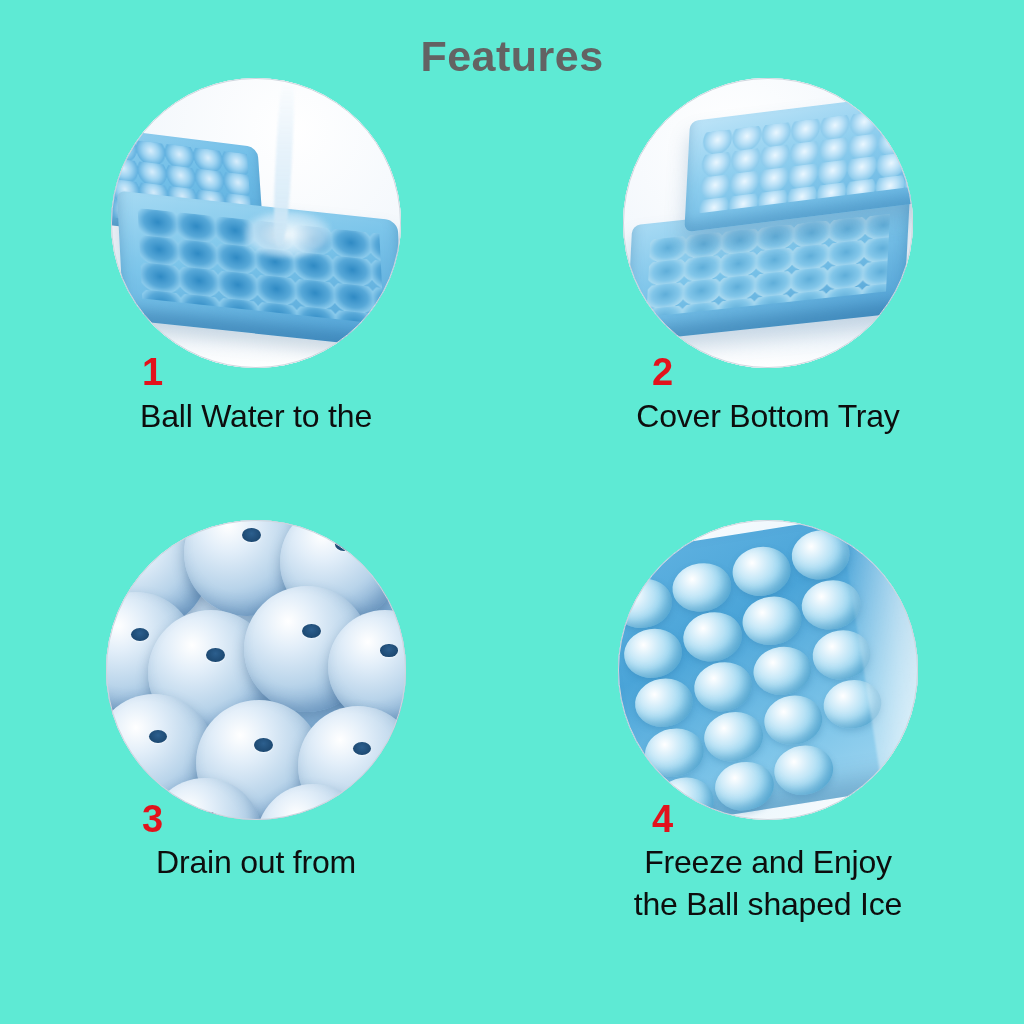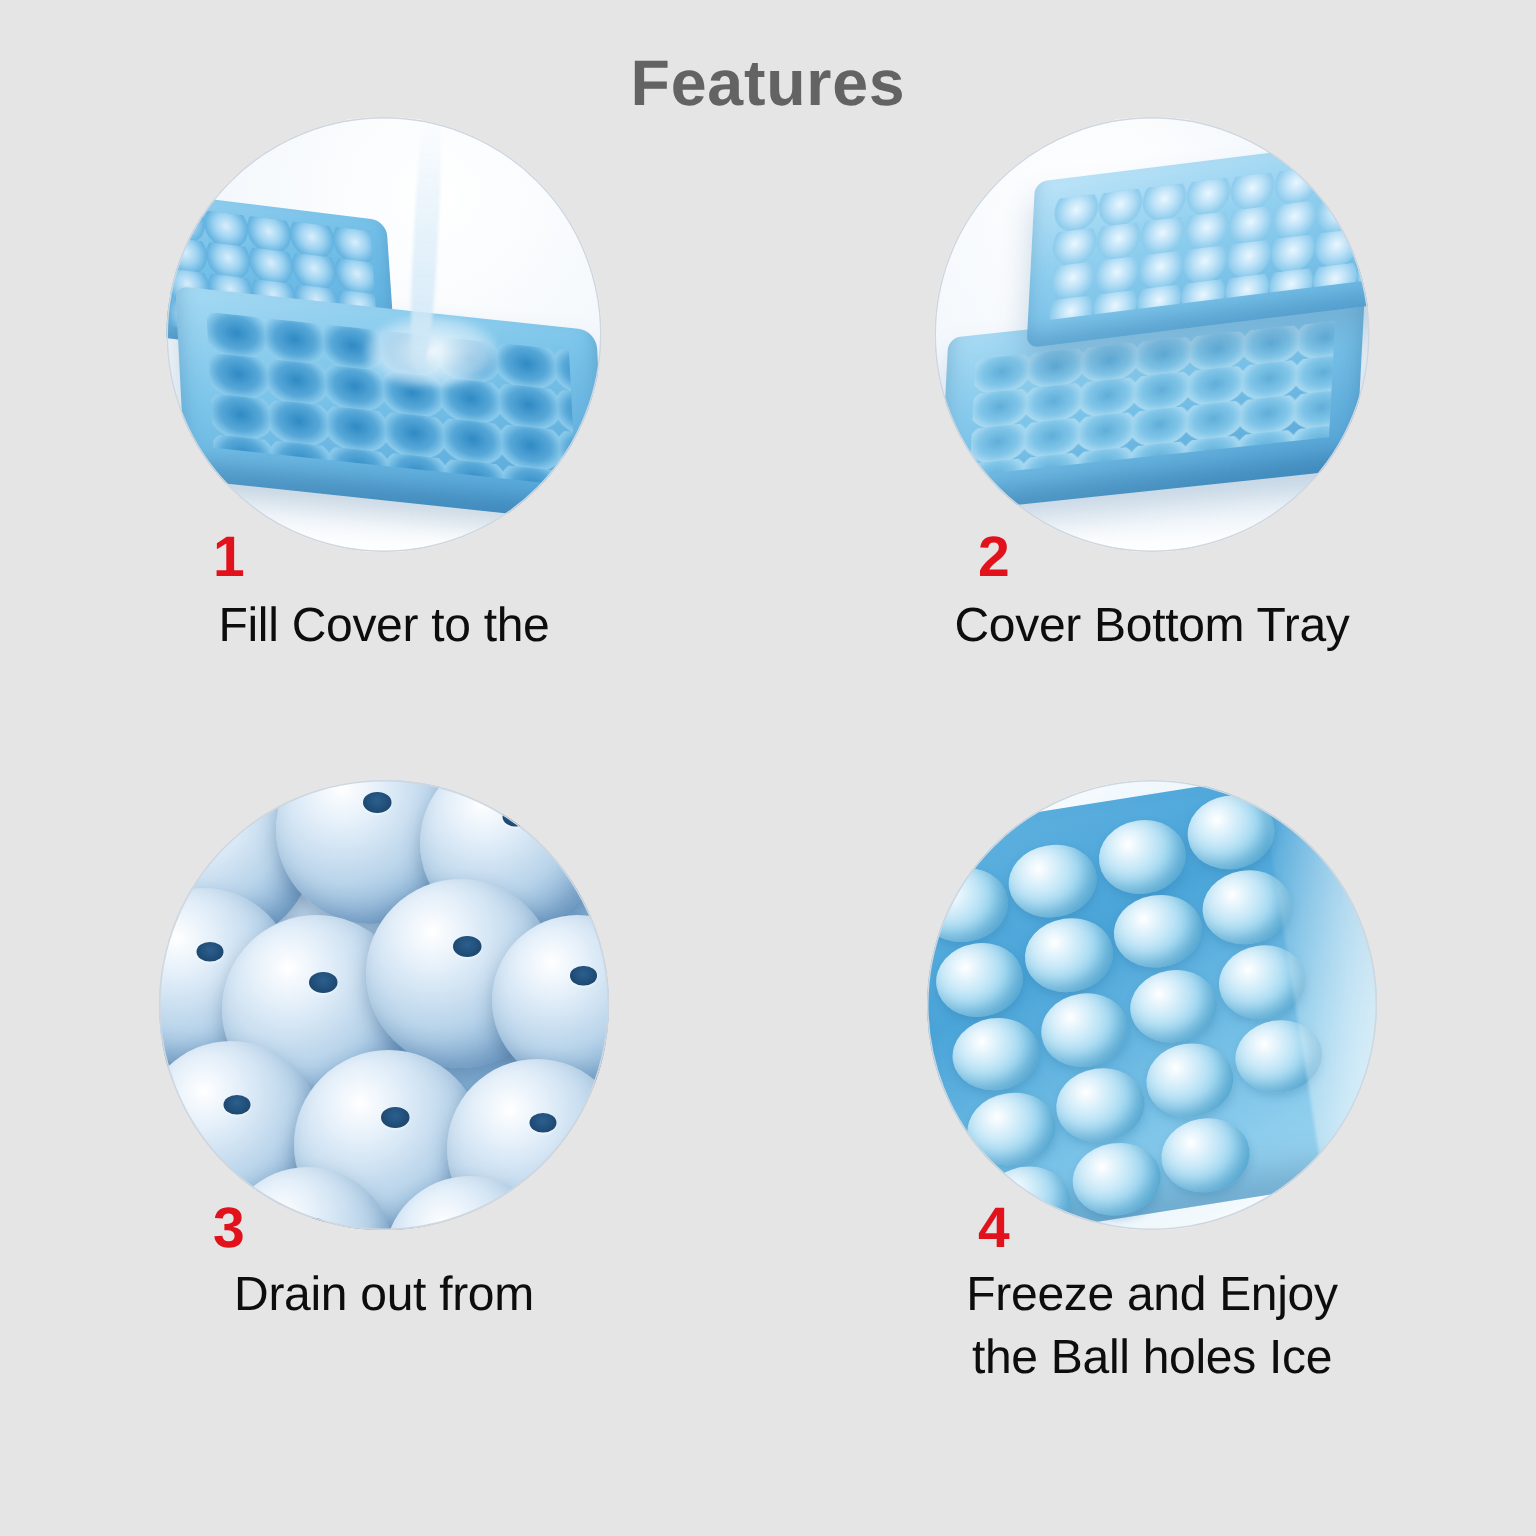--- a/index.html
+++ b/index.html
@@ -2,21 +2,21 @@
 <html><head>
 <meta charset="utf-8">
 <style>
   * { margin:0; padding:0; box-sizing:border-box; }
   html,body {
     width:1024px; height:1024px;
     background:#ffffff;
     font-family:"Liberation Sans", sans-serif;
     overflow:hidden;
   }
-  .page { position:relative; width:1024px; height:1024px; background:#e5e5e5; }
+  .page { position:relative; width:1024px; height:1024px; background:#5eead4; }
 
   .title {
     position:absolute; top:34px; left:0; width:1024px;
     text-align:center;
     font-size:43px; font-weight:700; letter-spacing:0.5px;
     color:#636363;
     line-height:1.05;
   }
 
   .grid {
@@ -211,21 +211,21 @@
               <div class="cavities"></div>
             </div>
             <div class="s1-splash"></div>
             <div class="s1-water-stream"></div>
           </div>
         </div>
         <div class="circle-ring"></div>
       </div>
       <div class="step-num" style="left:142px; top:275px;">1</div>
       <div class="caption" style="top:318px;">
-        <span class="ln">Fill Cover to the</span>
+        <span class="ln">Ball Water to the</span>
       </div>
     </div>
 
     <div class="cell row1">
       <div class="photo-wrap" style="top:0px;">
         <div class="circle">
           <div class="scene2">
             <div class="s2-floor"></div>
             <div class="s2-bottom">
               <div class="cavities"></div>
@@ -323,18 +323,18 @@
               </div>
             </div>
             <div class="s4-rim"></div>
           </div>
         </div>
         <div class="circle-ring"></div>
       </div>
       <div class="step-num" style="left:140px; top:318px;">4</div>
       <div class="caption" style="top:360px;text-align:center;">
         <span class="ln">Freeze and Enjoy</span>
-        <span class="ln">the Ball holes Ice</span>
+        <span class="ln">the Ball shaped Ice</span>
       </div>
     </div>
 
   </div>
 </div>
 
 </body></html>

